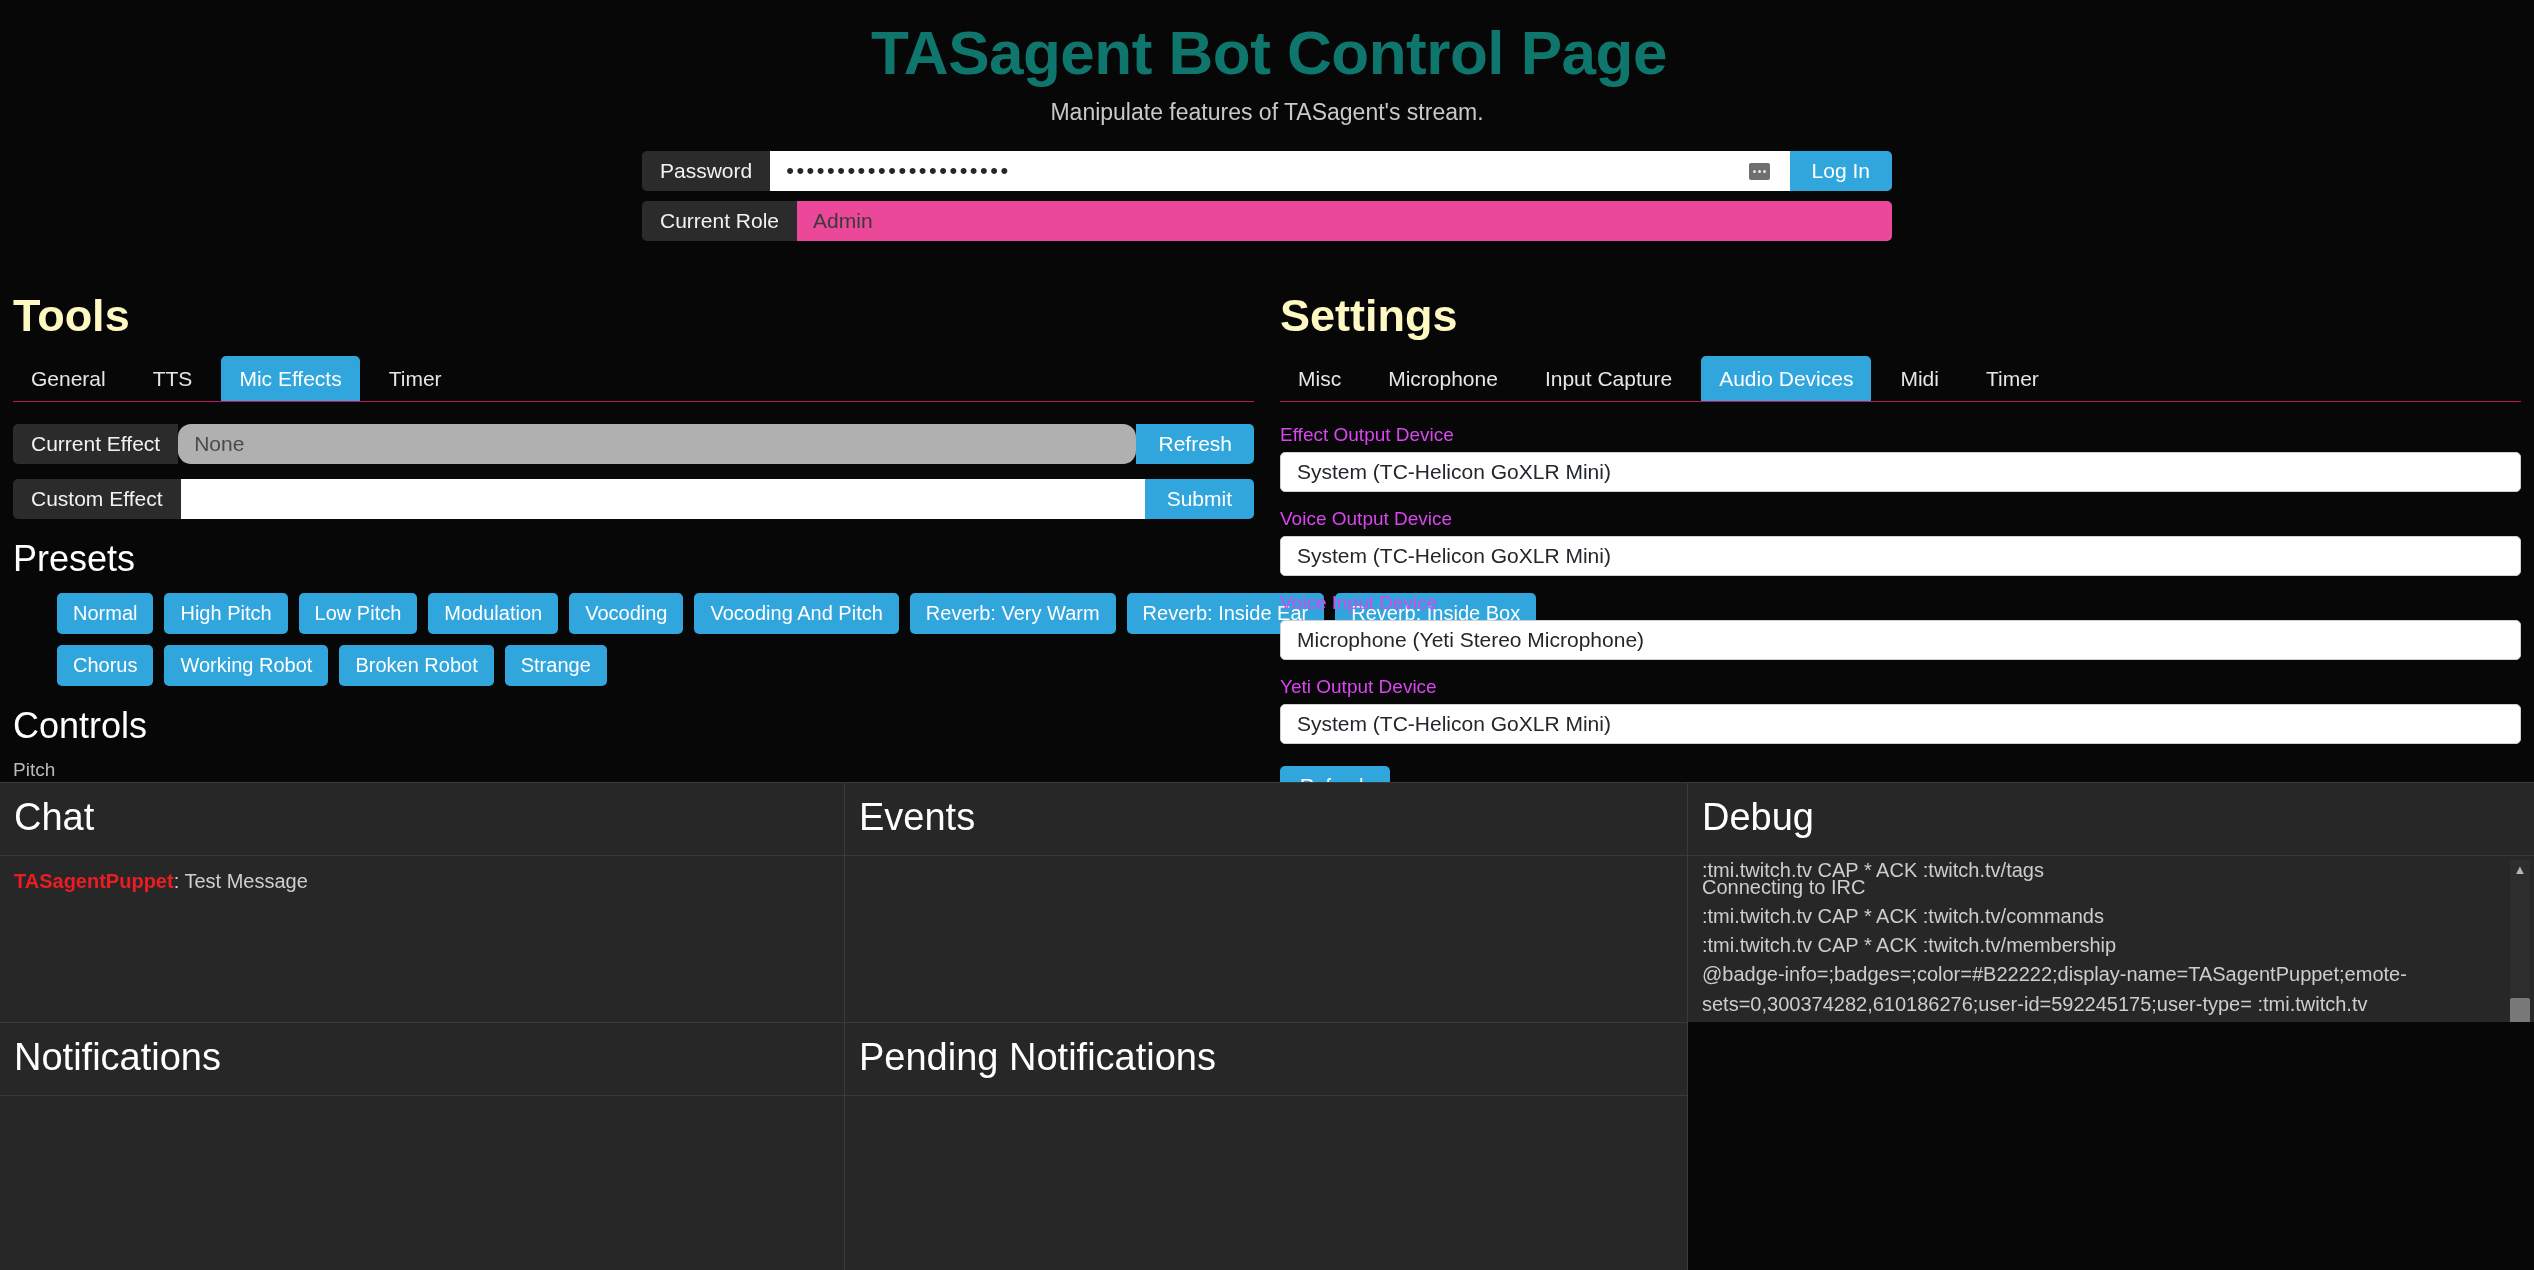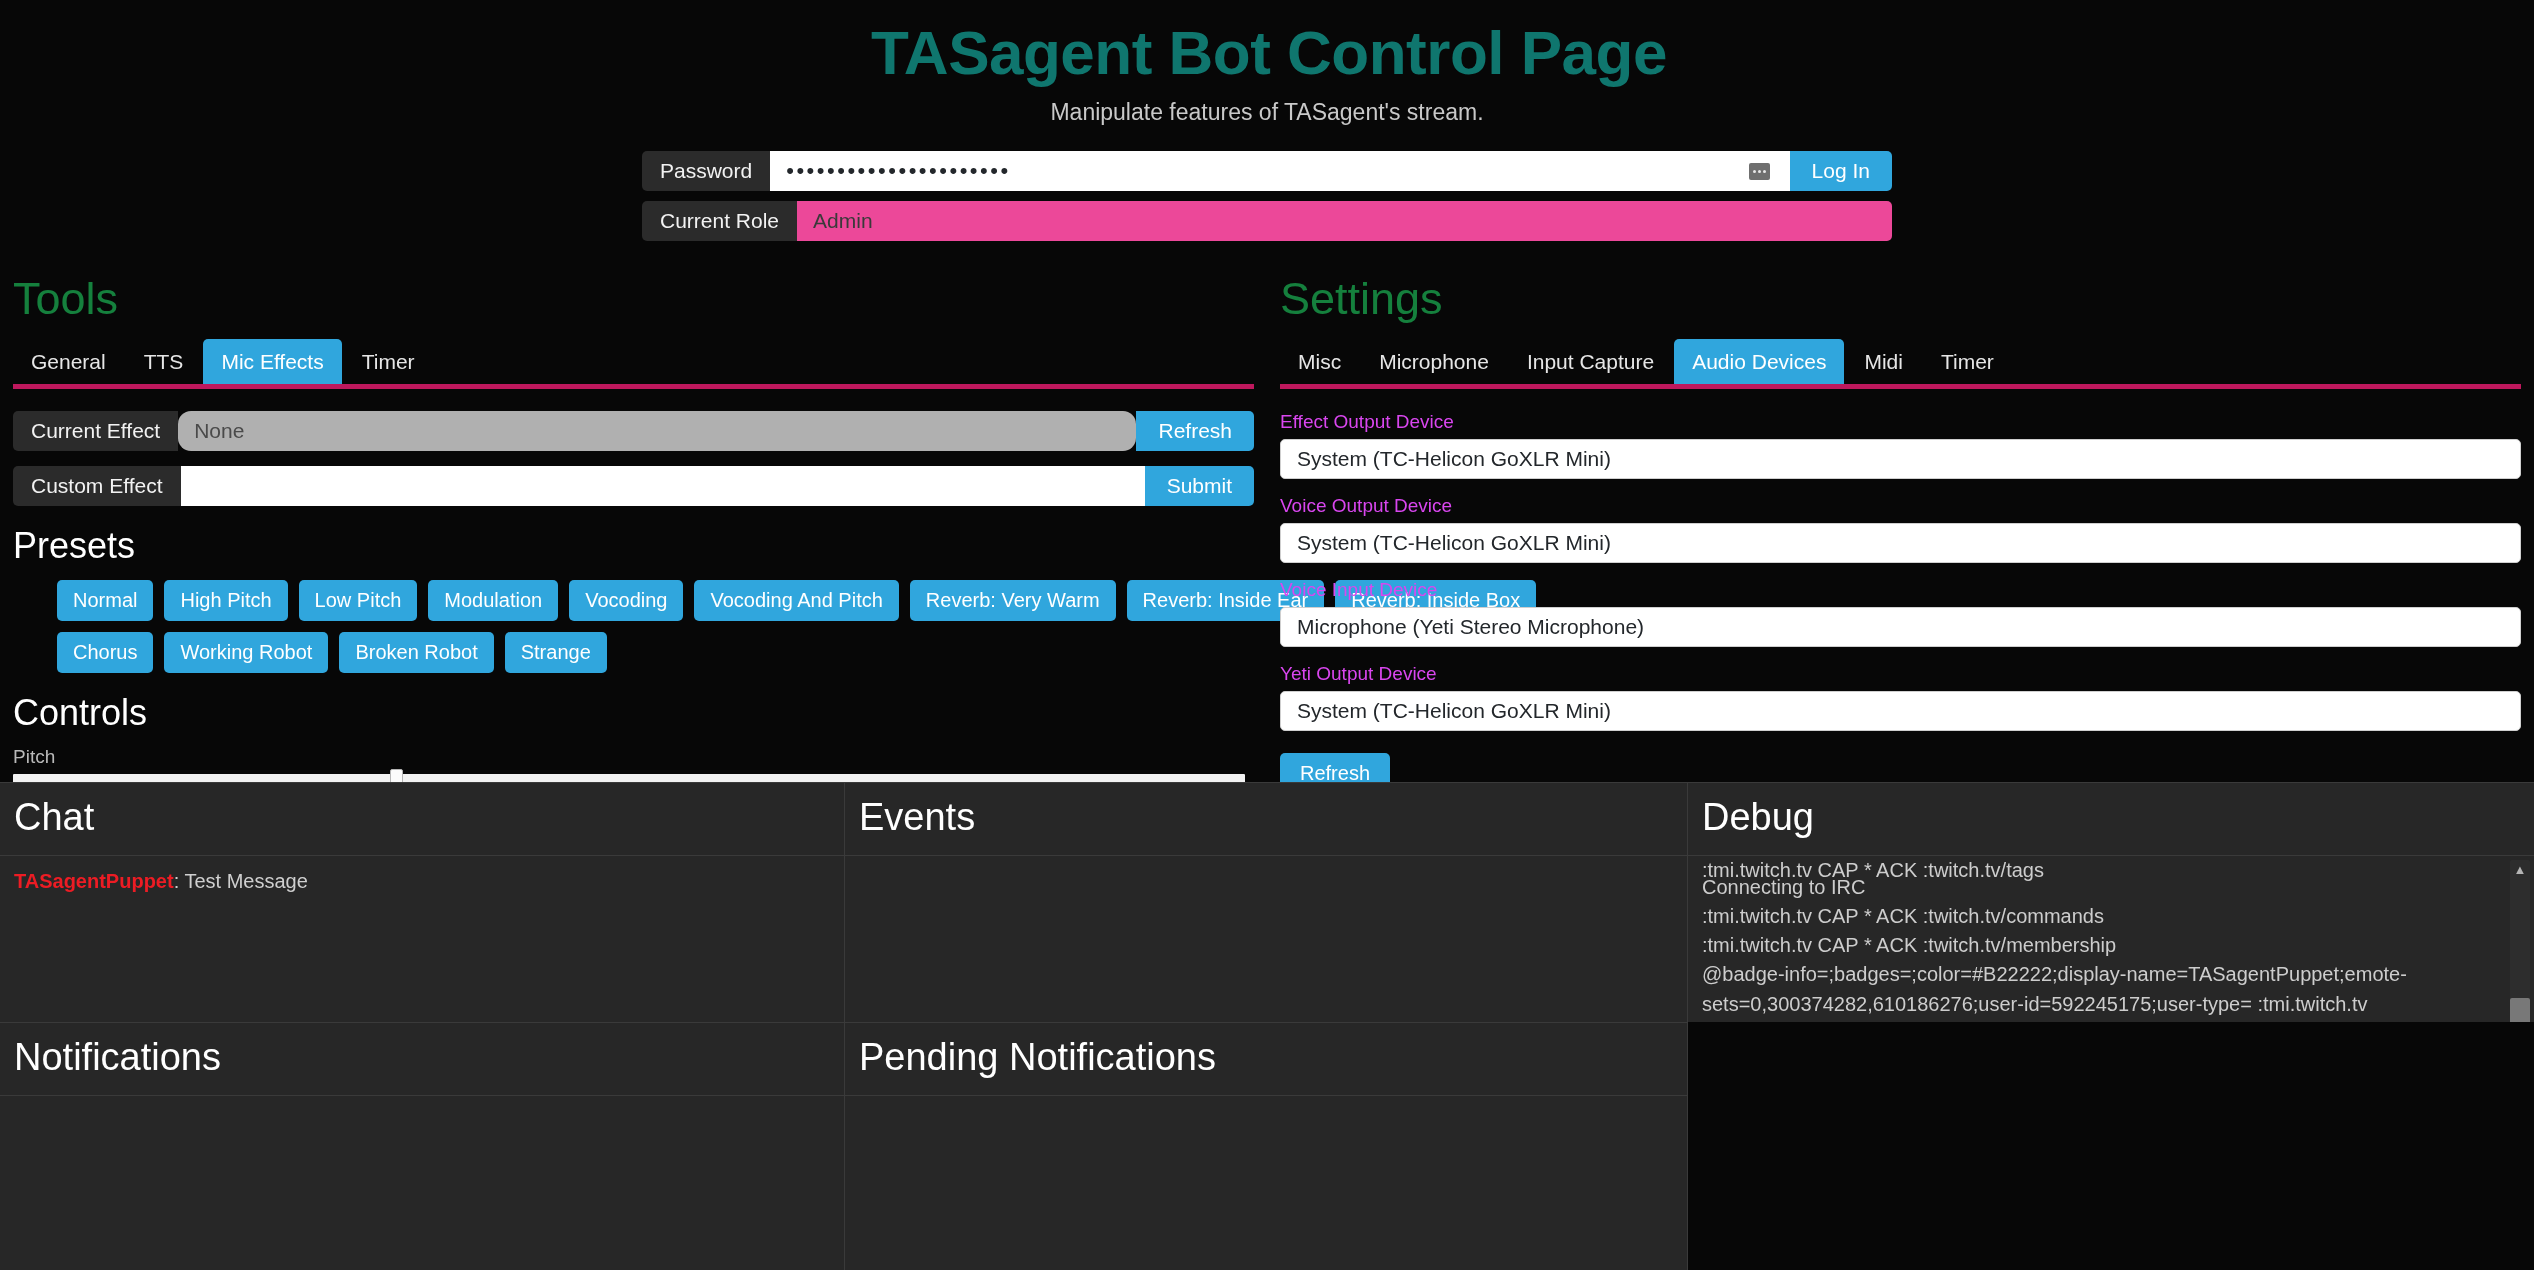--- a/index.html
+++ b/index.html
@@ -49,29 +49,29 @@
     font-size: 21px; font-family: inherit;
     padding: 0 22px; cursor: pointer;
     display: flex; align-items: center; justify-content: center;
   }
   .btn-attached { border-radius: 0 5px 5px 0; height: 40px; }
 
   
   .columns { display: flex; width: 2534px; padding: 0 0; margin-top: 32px; }
   .col { width: 1267px; padding: 0 13px; }
   .section-title {
-    font-size: 45px; color: #15803d; font-weight: normal;
-    margin: 0 0 14px 0; line-height: 1.15;
+    font-size: 45px; color: #fef9c3; font-weight: bold;
+    margin: 17px 0 14px 0; line-height: 1.15;
   }
 
   
   .tabs {
     display: flex; align-items: flex-end;
-    border-bottom: 5px solid #be185d;
-    gap: 2px;
+    border-bottom: 1px solid #be185d;
+    gap: 11px;
   }
   .tab {
     font-size: 21px; color: #e6e6e6; background: transparent;
     padding: 10px 18px; border: none; cursor: pointer;
     font-family: inherit; border-radius: 5px 5px 0 0;
     line-height: 1.2;
   }
   .tab.active { background: #30a6dd; color: #ffffff; }
 
   

